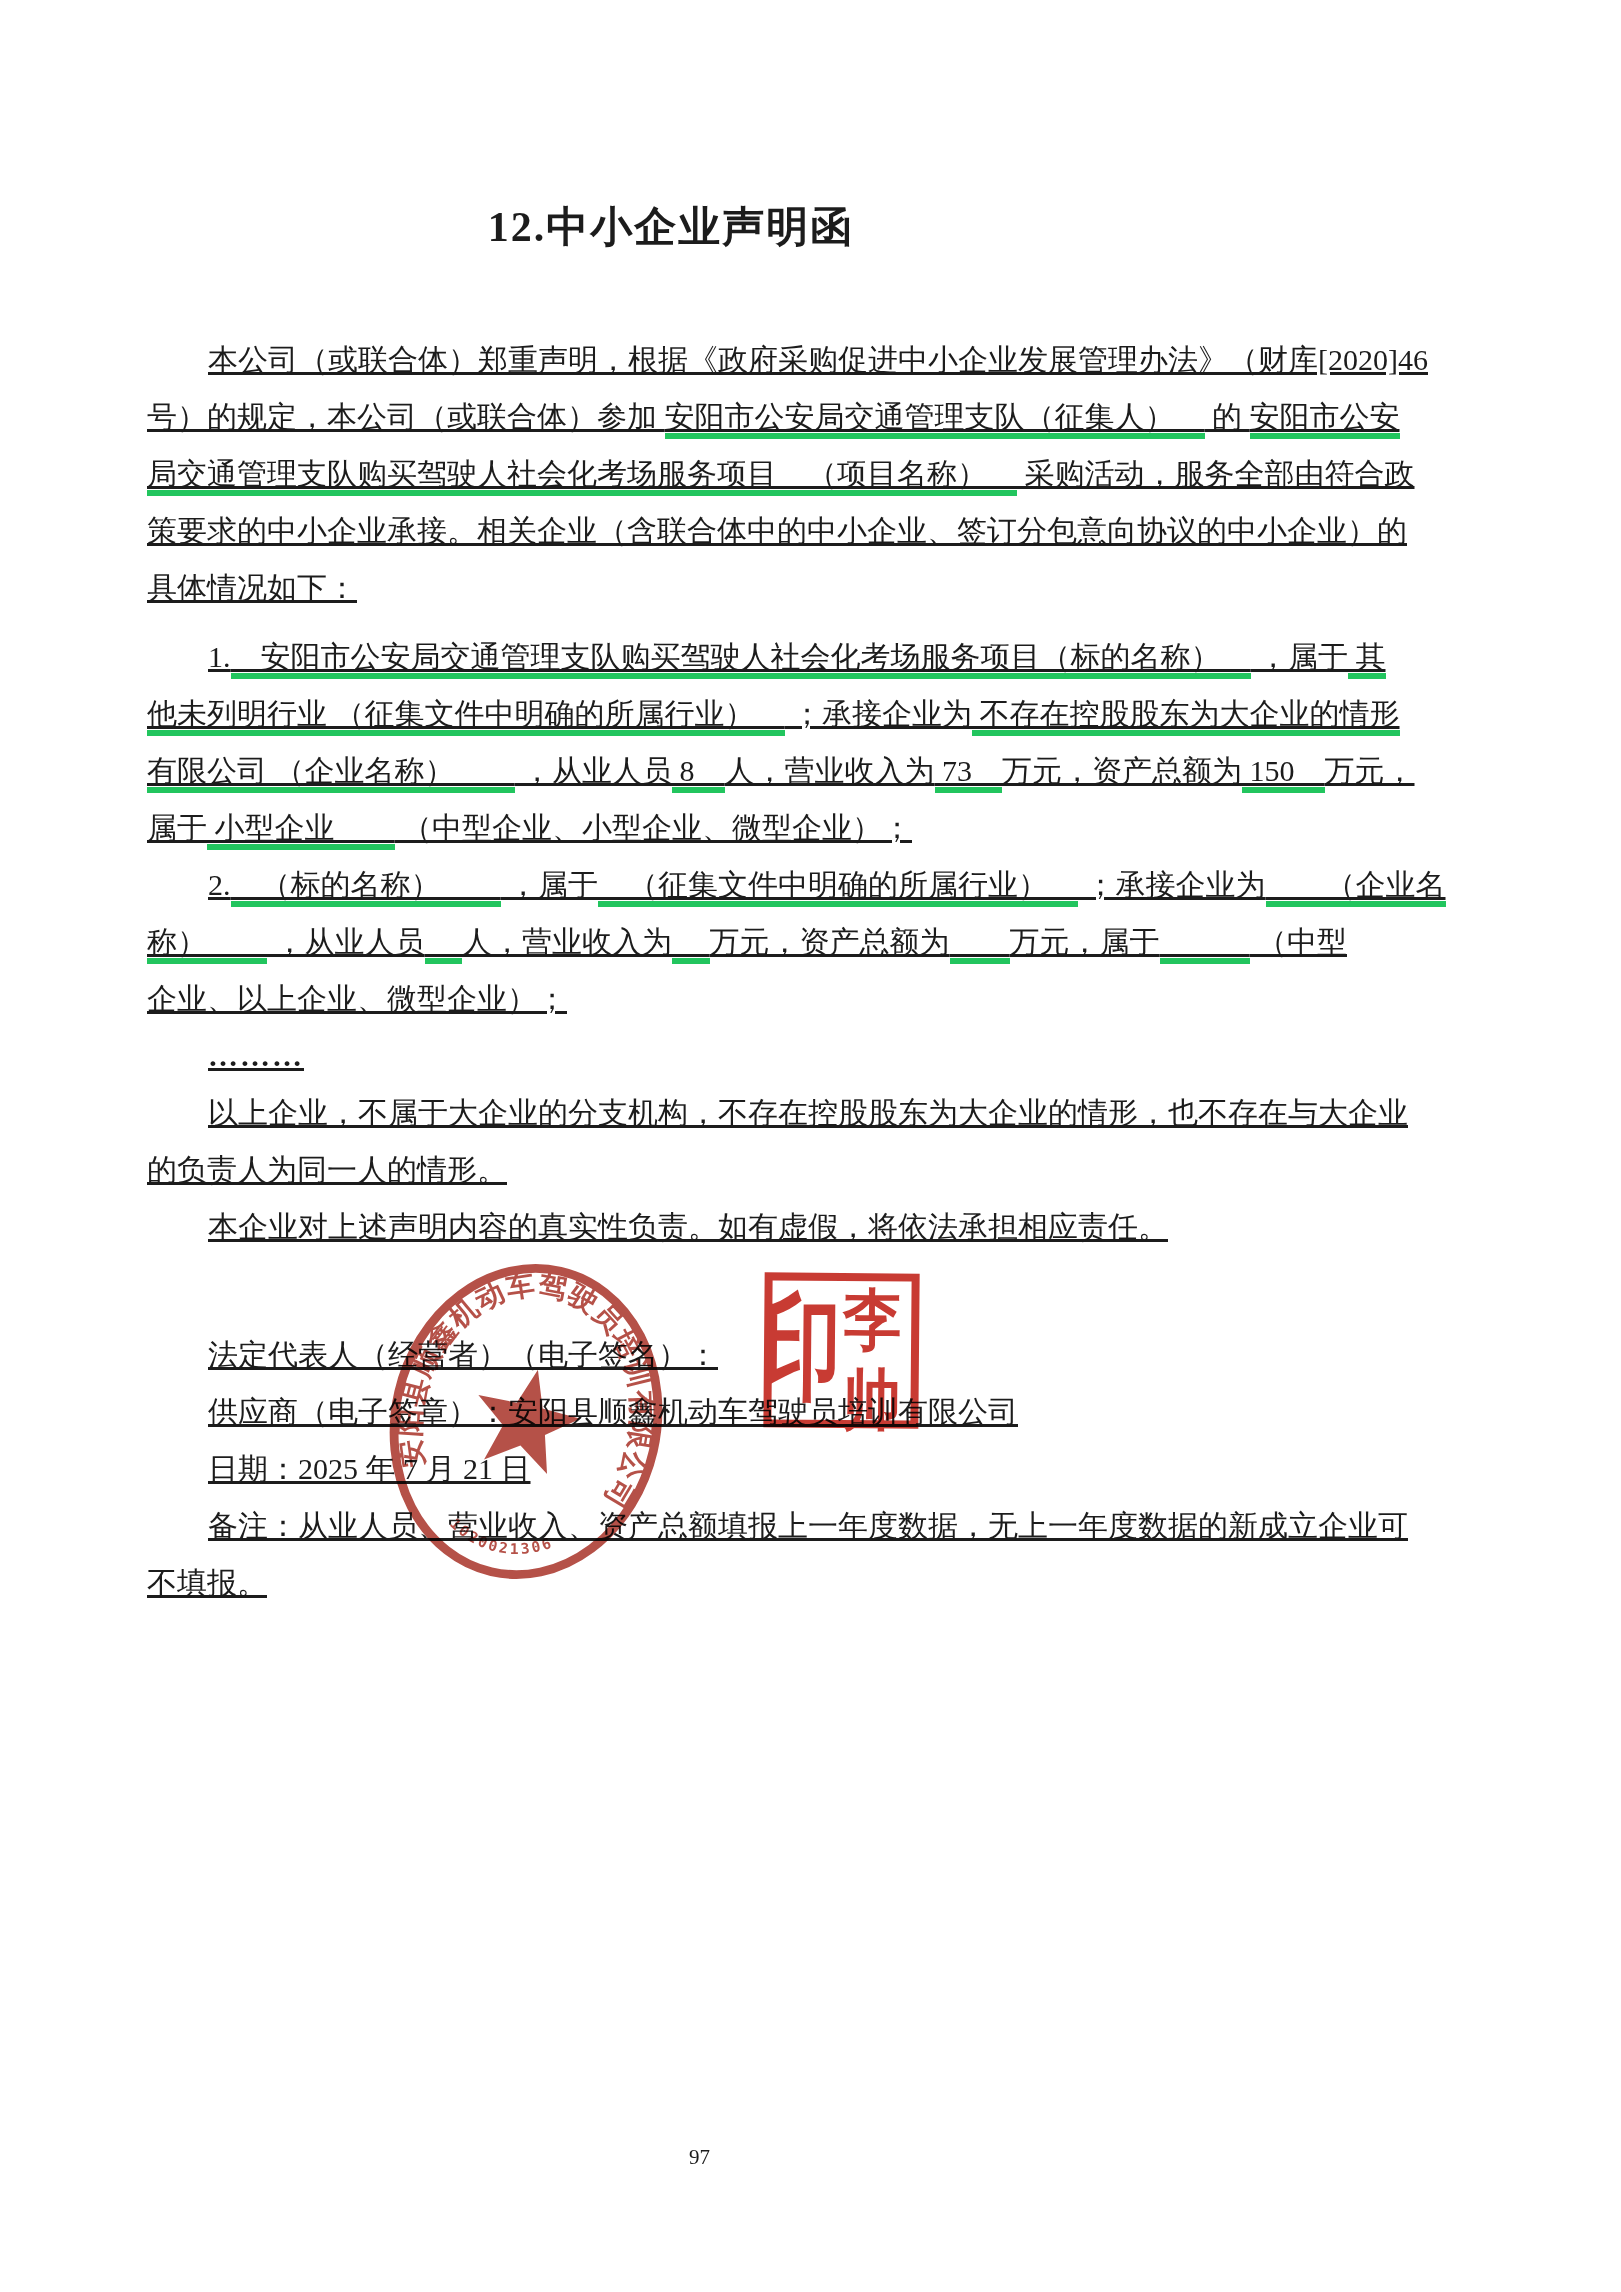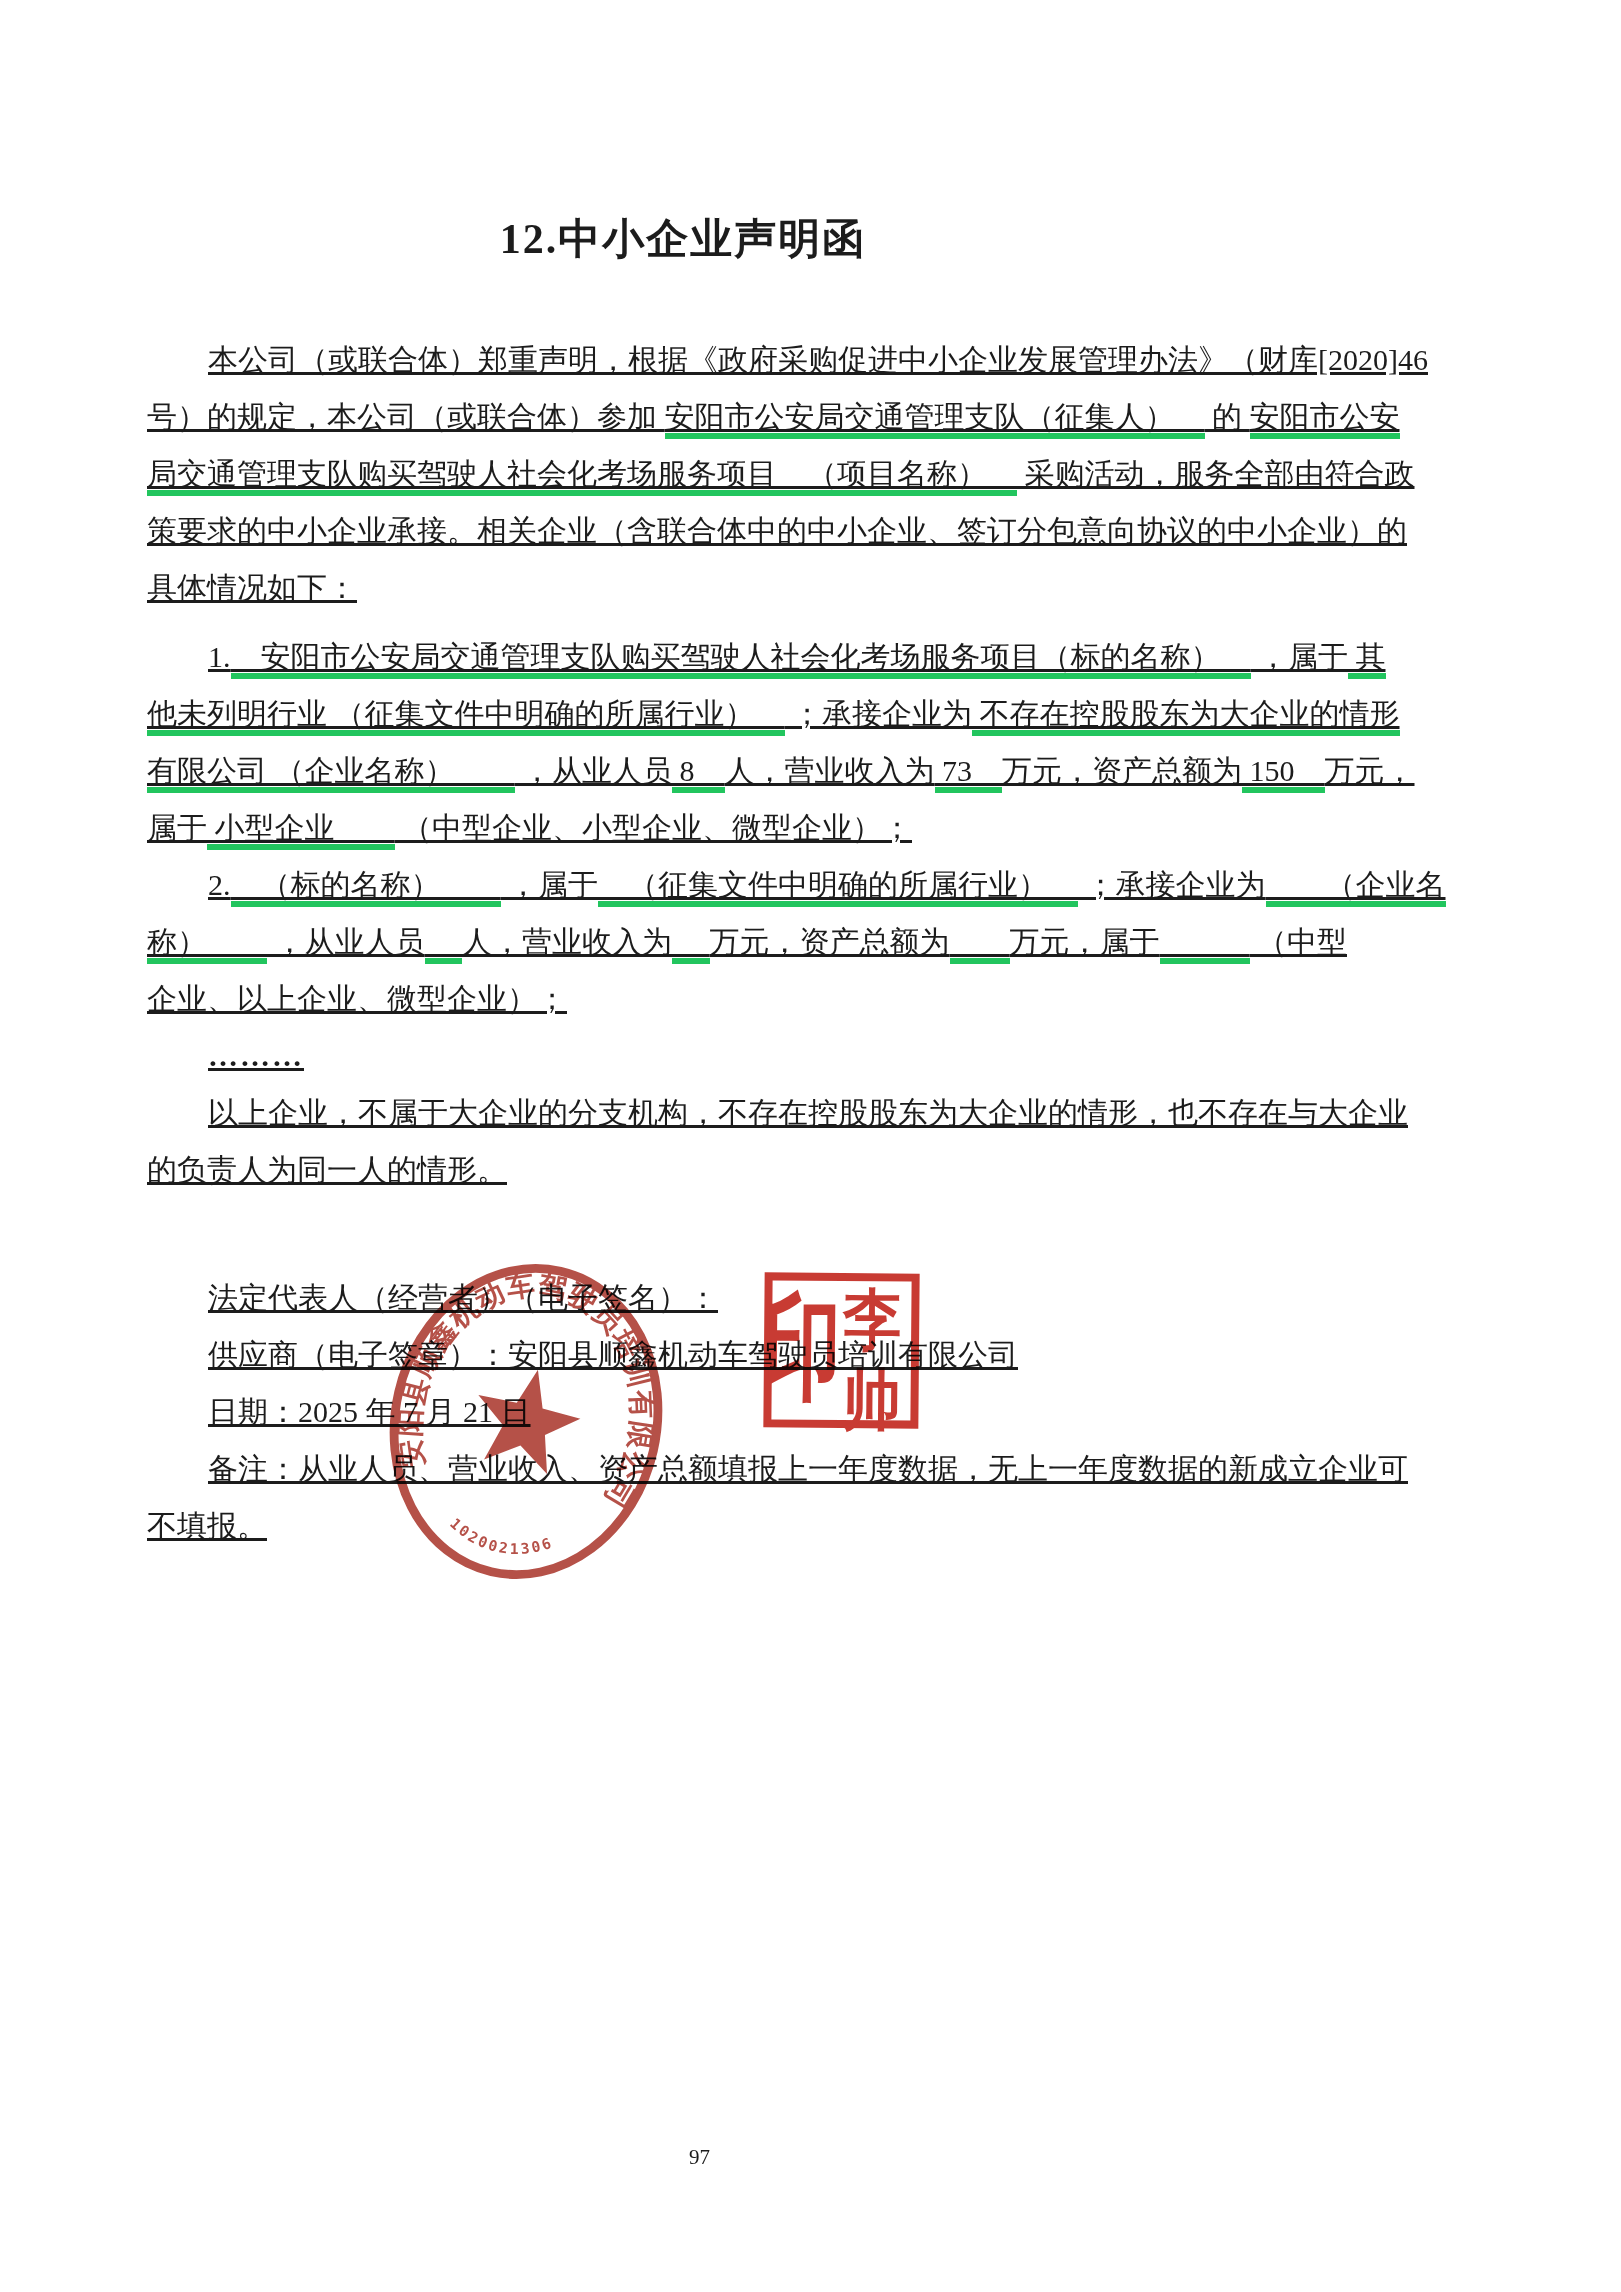--- a/index.html
+++ b/index.html
@@ -3,21 +3,21 @@
 <meta charset="utf-8">
 <style>
   html,body{margin:0;padding:0;}
   body{
     width:1621px;height:2293px;position:relative;background:#ffffff;
     font-family:"Liberation Serif","DejaVu Serif",serif;color:#1c1c1c;
     overflow:hidden;
   }
   .doc-title{
     position:absolute;top:199px;left:0;width:1342px;text-align:center;
-    font-size:42px;font-weight:bold;letter-spacing:2px;margin:12px;
+    font-size:42px;font-weight:bold;letter-spacing:2px;margin:0;
   }
   .doc-body{
     position:absolute;left:147px;top:331px;width:1335px;
     font-size:30px;
     text-decoration:underline;
   }
   .line{height:57px;line-height:57px;white-space:nowrap;}
   .line span{white-space:pre;}
   .line.ind{text-indent:61px;}
   .line.bold{font-weight:bold;letter-spacing:2px;}
@@ -64,20 +64,21 @@
     <div class="line ind" style="margin-top: 11.8px;"><span>1.</span><span class="u">　安阳市公安局交通管理支队购买驾驶人社会化考场服务项目（标的名称）　</span><span> ，属于</span><span class="u"> 其</span></div>
     <div class="line"><span class="u">他未列明行业 （征集文件中明确的所属行业）　</span><span> ；承接企业为</span><span class="u"> 不存在控股股东为大企业的情形</span></div>
     <div class="line"><span class="u">有限公司 （企业名称）　　</span><span> ，从业人员</span><span class="u"> 8　</span><span>人，营业收入为</span><span class="u"> 73　</span><span>万元，资产总额为</span><span class="u"> 150　</span><span>万元，</span></div>
     <div class="line"><span>属于</span><span class="u"> 小型企业　　</span><span> （中型企业、小型企业、微型企业）；</span></div>
     <div class="line ind"><span>2.</span><span class="u">　（标的名称）　　</span><span> ，属于</span><span class="u">　（征集文件中明确的所属行业）　</span><span> ；承接企业为</span><span class="u">　　（企业名</span></div>
     <div class="line"><span class="u">称）　　</span><span> ，从业人员</span><span class="u">　 </span><span>人，营业收入为</span><span class="u">　 </span><span>万元，资产总额为</span><span class="u">　　</span><span>万元，属于</span><span class="u">　　　</span><span> （中型</span></div>
     <div class="line"><span>企业、以上企业、微型企业）；</span></div>
     <div class="line ind bold"><span>………</span></div>
     <div class="line ind"><span>以上企业，不属于大企业的分支机构，不存在控股股东为大企业的情形，也不存在与大企业</span></div>
     <div class="line"><span>的负责人为同一人的情形。</span></div>
+    <div class="line ind"><span>本企业对上述声明内容的真实性负责。如有虚假，将依法承担相应责任。</span></div>
     <div class="line ind" style="margin-top: 71px;"><span>法定代表人（经营者）（电子签名）：</span></div>
     <div class="line ind"><span>供应商（电子签章）：安阳县顺鑫机动车驾驶员培训有限公司</span></div>
     <div class="line ind"><span>日期：2025 年 7 月 21 日</span></div>
     <div class="line ind"><span>备注：从业人员、营业收入、资产总额填报上一年度数据，无上一年度数据的新成立企业可</span></div>
     <div class="line"><span>不填报。</span></div>
   </div>
 
 <div class="stamp-round">
   <svg width="276" height="325" viewBox="0 0 281 330">
     <ellipse cx="140.5" cy="165" rx="133" ry="157" fill="none" stroke="#a83228" stroke-width="9"></ellipse>

